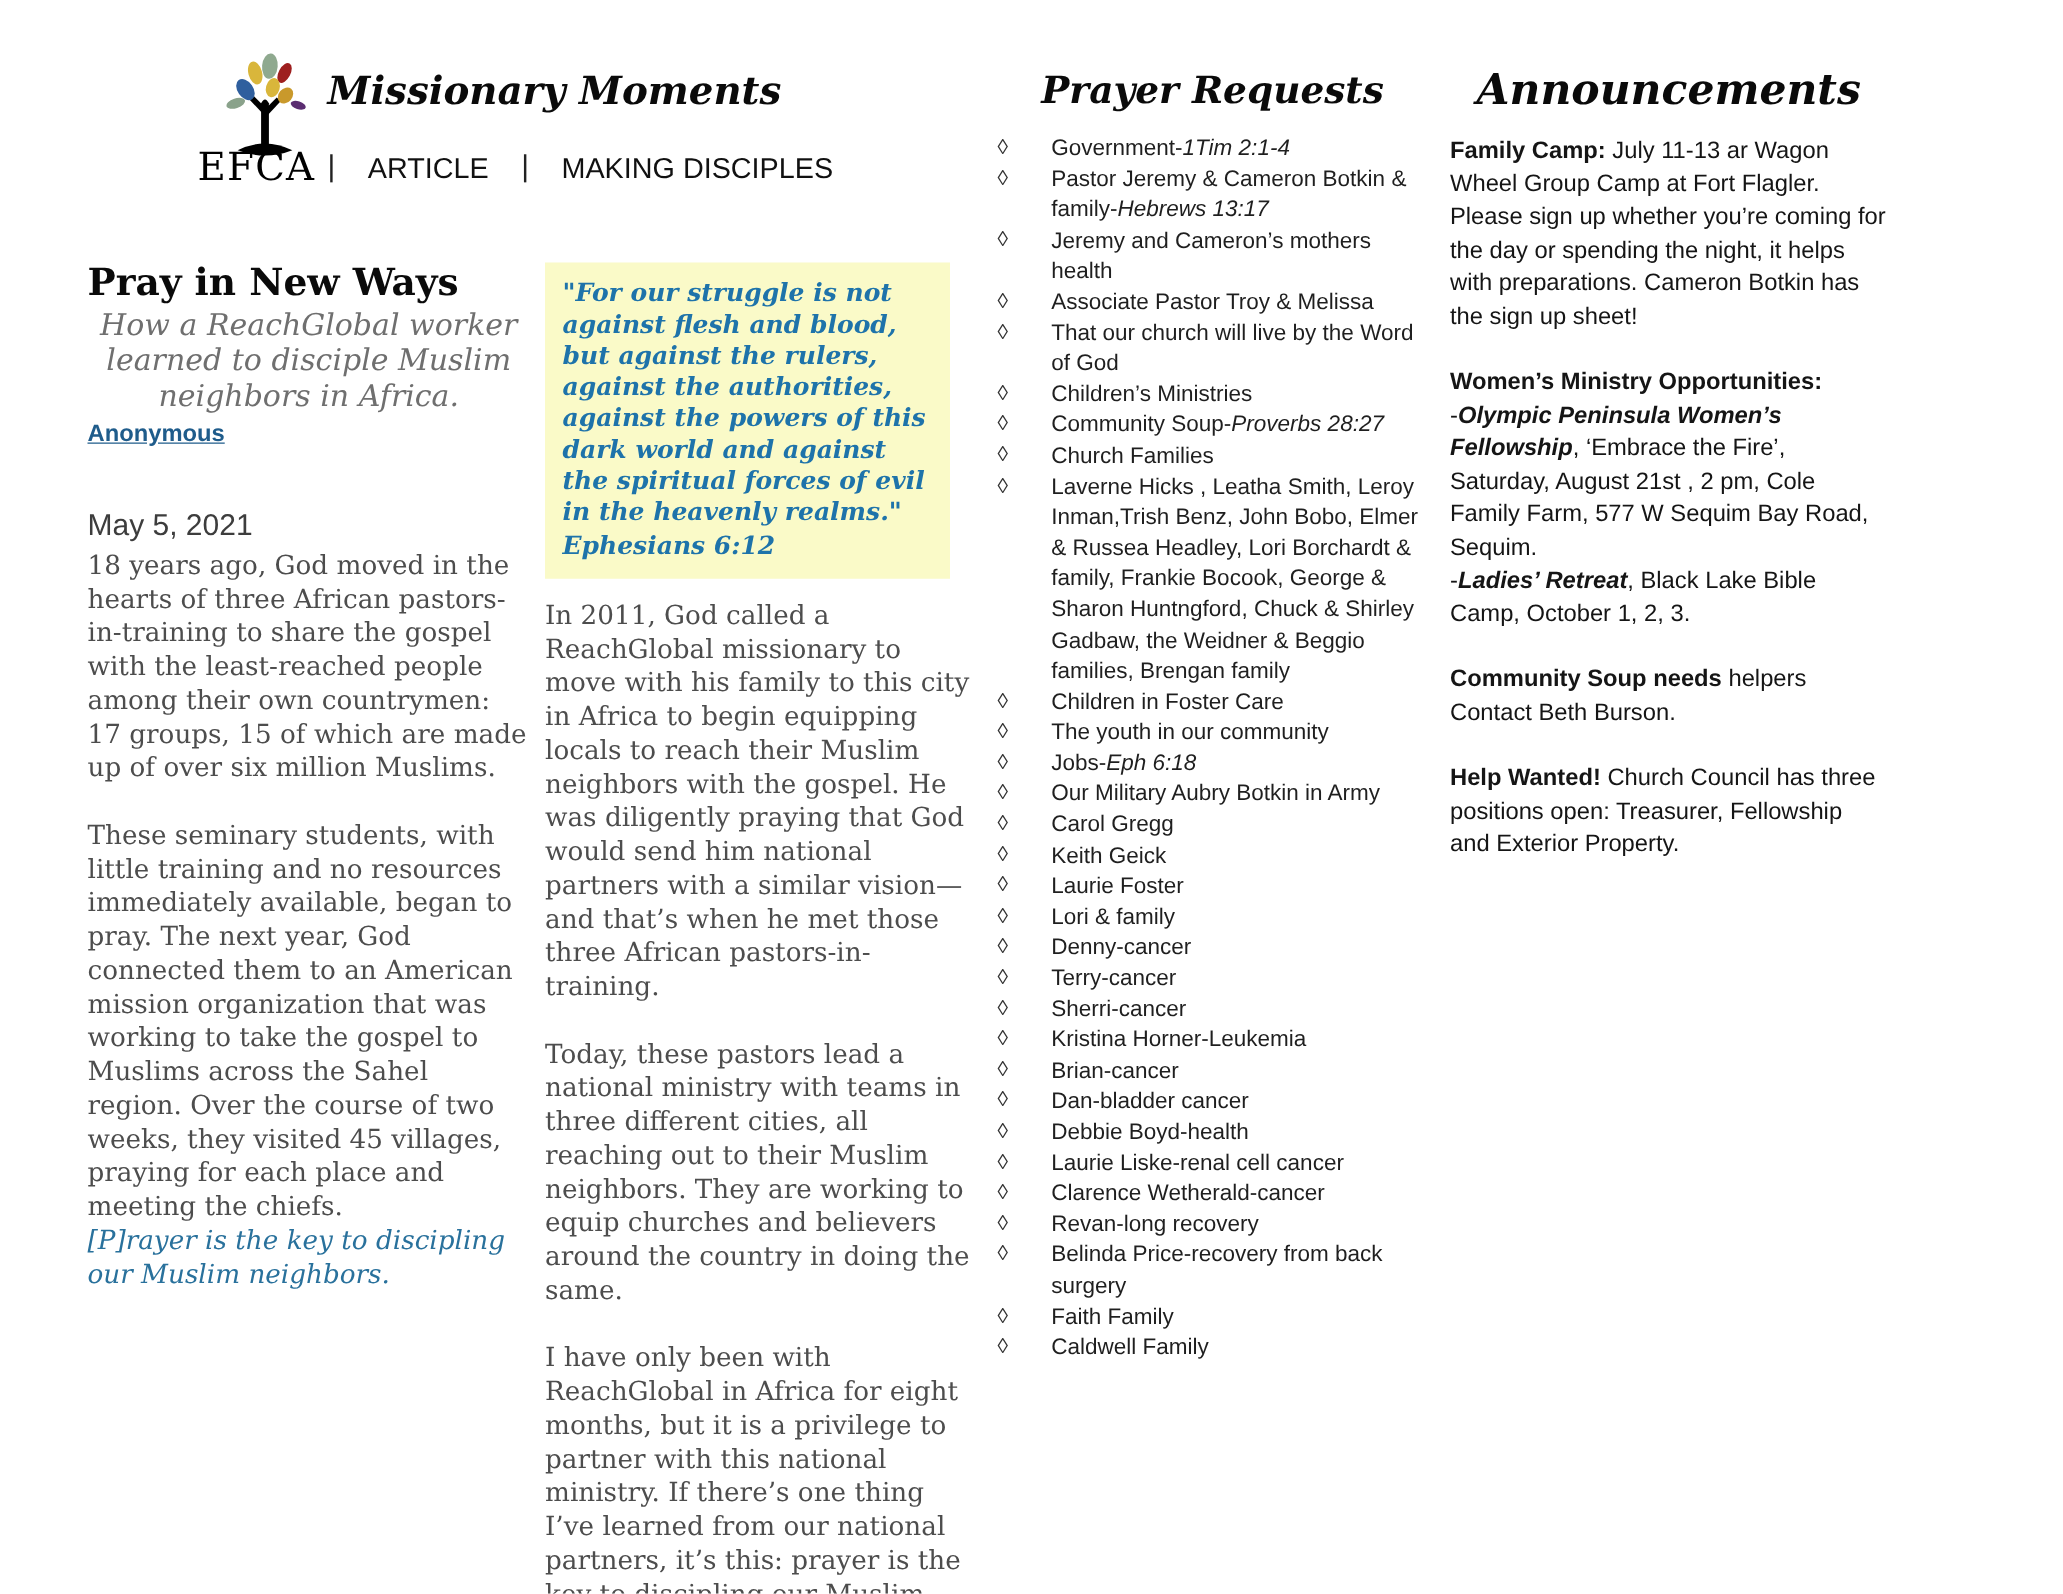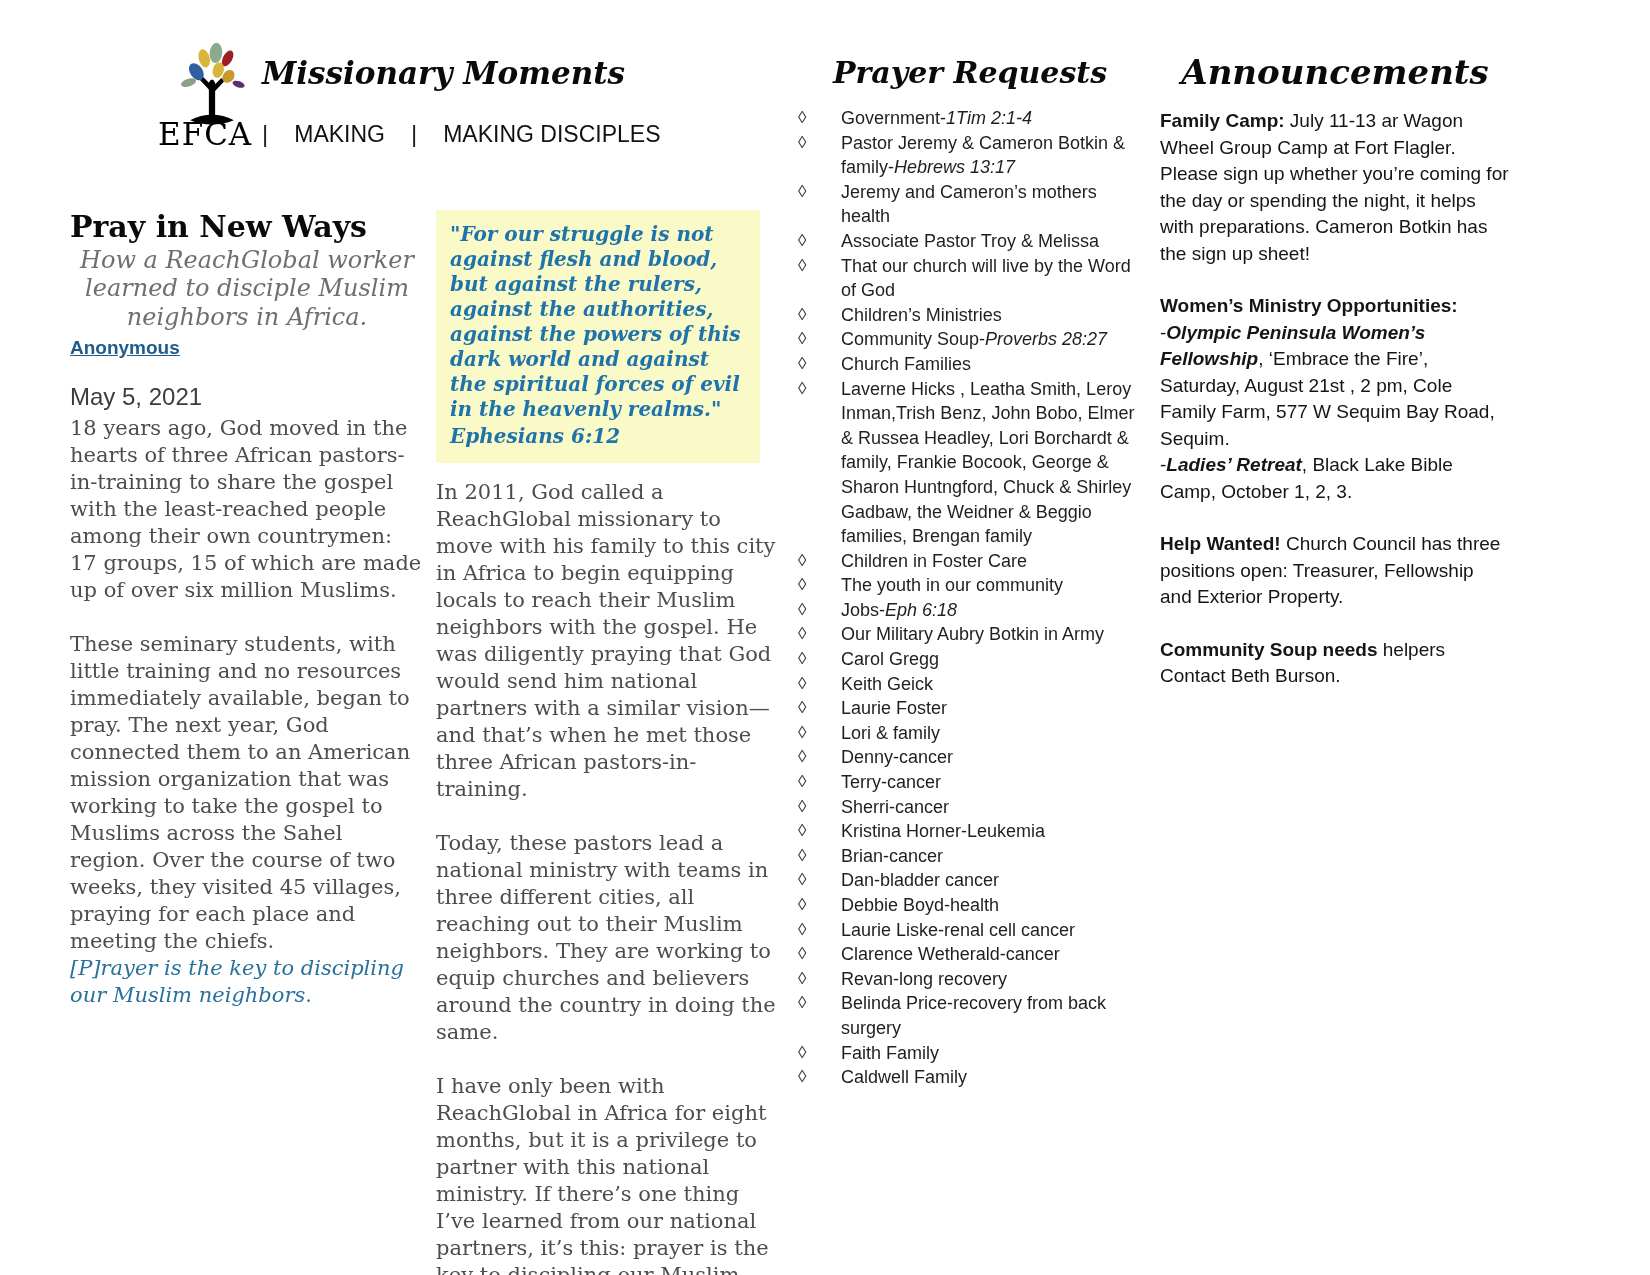--- a/index.html
+++ b/index.html
@@ -20,21 +20,21 @@
   .serif-body{font-family:"DejaVu Serif",serif;font-size:21px;line-height:27px;color:#4d4d4d;}
   .serif-body p{margin:0 0 27px;}
 
   
   #col-article{position:absolute;left:70px;top:210px;width:354px;}
   .art-title{font-family:"DejaVu Serif",serif;font-weight:700;font-size:30px;line-height:1.1;
              color:#0a0a0a;margin:0;}
   .art-sub{font-family:"DejaVu Serif",serif;font-style:italic;font-size:24px;line-height:1.18;
            color:#6f6f6f;margin:3px 0 6px;text-align:center;}
   .byline{display:inline-block;font-weight:700;font-size:19px;color:#1F5C8B;
-          text-decoration:underline;margin:0 0 2px;}
+          text-decoration:underline;margin:0 0 26px;}
   .art-date{font-family:"Liberation Sans",sans-serif;font-size:24px;color:#3d3d3d;
             margin:22px 0 4px;}
   .pull-quote{font-family:"DejaVu Serif",serif;font-style:italic;font-size:21px;line-height:27px;
               color:#29719C;margin:0 0 27px;}
   .tight{margin-bottom:0 !important;}
 
   
   #col-middle{position:absolute;left:436px;top:210px;width:344px;}
   .quote-box{background:#FAFAC8;padding:12px 14px 14px;width:296px;
              font-family:"DejaVu Serif",serif;font-style:italic;font-weight:700;
@@ -74,21 +74,21 @@
       <ellipse cx="70" cy="21" rx="6" ry="11" fill="#9e1f1f" transform="rotate(28 70 21)"></ellipse>
       <ellipse cx="58" cy="36" rx="7" ry="10" fill="#d9b63b" transform="rotate(15 58 36)"></ellipse>
       <ellipse cx="71" cy="44" rx="7" ry="9" fill="#c9992b" transform="rotate(40 71 44)"></ellipse>
       <ellipse cx="84" cy="54" rx="8" ry="4" fill="#5b2d71" transform="rotate(18 84 54)"></ellipse>
     </svg>
   </div>
   <div id="logo-word">EFCA</div>
   <div id="mm-title">Missionary Moments</div>
   <div id="nav">
     <span class="nav-sep">|</span>
-    <span>MAKING</span>
+    <span>ARTICLE</span>
     <span class="nav-sep">|</span>
     <span>MAKING DISCIPLES</span>
   </div>
 
   <div id="col-article">
     <h1 class="art-title">Pray in New Ways</h1>
     <div class="art-sub">How a ReachGlobal worker learned to disciple Muslim neighbors in Africa.</div>
     <a class="byline" href="#">Anonymous</a>
     <div class="art-date">May 5, 2021</div>
     <div class="serif-body">
@@ -235,18 +235,18 @@
           <span class="pr-text">Caldwell Family</span>
         </div>
       </div>
   </div>
 
   <div id="col-ann">
     <div class="ann-title">Announcements</div>
     <div>
         <p class="ann-sec"><span style="font-weight: 700;">Family Camp:</span><span>  July 11-13 ar Wagon Wheel Group Camp at Fort Flagler.  Please sign up whether you’re coming for the day or spending the night, it helps with preparations.  Cameron Botkin has the sign up sheet!</span></p>
         <p class="ann-sec"><span style="font-weight: 700;">Women’s Ministry Opportunities:</span><br><span>-</span><span style="font-weight: 700; font-style: italic;">Olympic Peninsula Women’s Fellowship</span><span>, ‘Embrace the Fire’, Saturday, August 21st , 2 pm, Cole Family Farm, 577 W Sequim Bay Road, Sequim.</span><br><span>-</span><span style="font-weight: 700; font-style: italic;">Ladies’ Retreat</span><span>, Black Lake Bible Camp, October 1, 2, 3.</span></p>
+        <p class="ann-sec"><span style="font-weight: 700;">Community Soup needs</span><span> helpers Contact Beth Burson.</span></p>
         <p class="ann-sec"><span style="font-weight: 700;">Help Wanted!</span><span>  Church Council has three positions open:  Treasurer, Fellowship and Exterior Property.</span></p>
-        <p class="ann-sec"><span style="font-weight: 700;">Community Soup needs</span><span> helpers Contact Beth Burson.</span></p>
       </div>
   </div>
 
 </div>
 
 </body></html>

